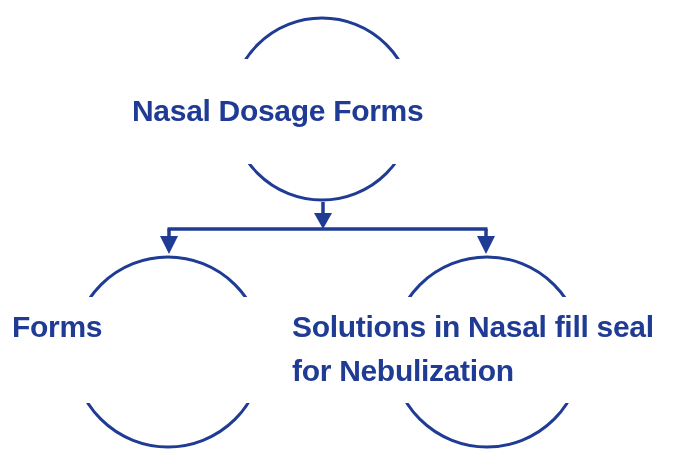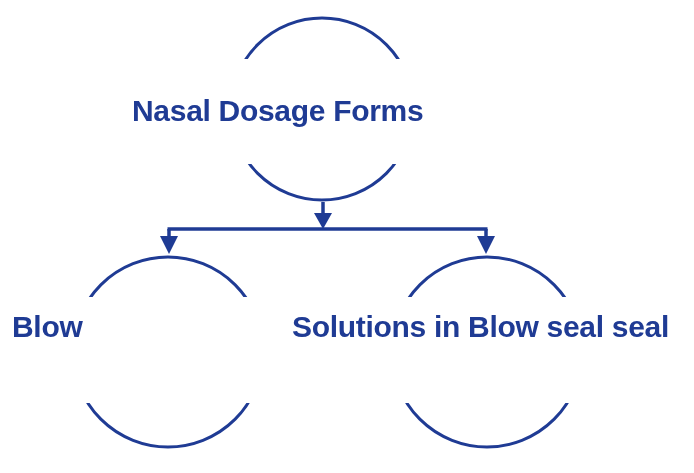--- a/index.html
+++ b/index.html
@@ -85,20 +85,21 @@
     <line class="conn-line" x1="169" y1="229" x2="169" y2="238"></line>
     <polygon class="arrowhead" points="160,236 178,236 169,254"></polygon>
 
     <line class="conn-line" x1="486" y1="229" x2="486" y2="238"></line>
     <polygon class="arrowhead" points="477,236 495,236 486,254"></polygon>
   </svg>
 
   <div class="label label-root">Nasal Dosage Forms</div>
 
   <div class="label label-child-left">
-    <div>Blow</div>
+    <div>Forms</div>
   </div>
 
   <div class="label label-child-right">
-    <div>Solutions in Blow seal seal</div>
+    <div>Solutions in Nasal fill seal</div>
+    <div>for Nebulization</div>
   </div>
 
 </div>
 
 </body></html>

